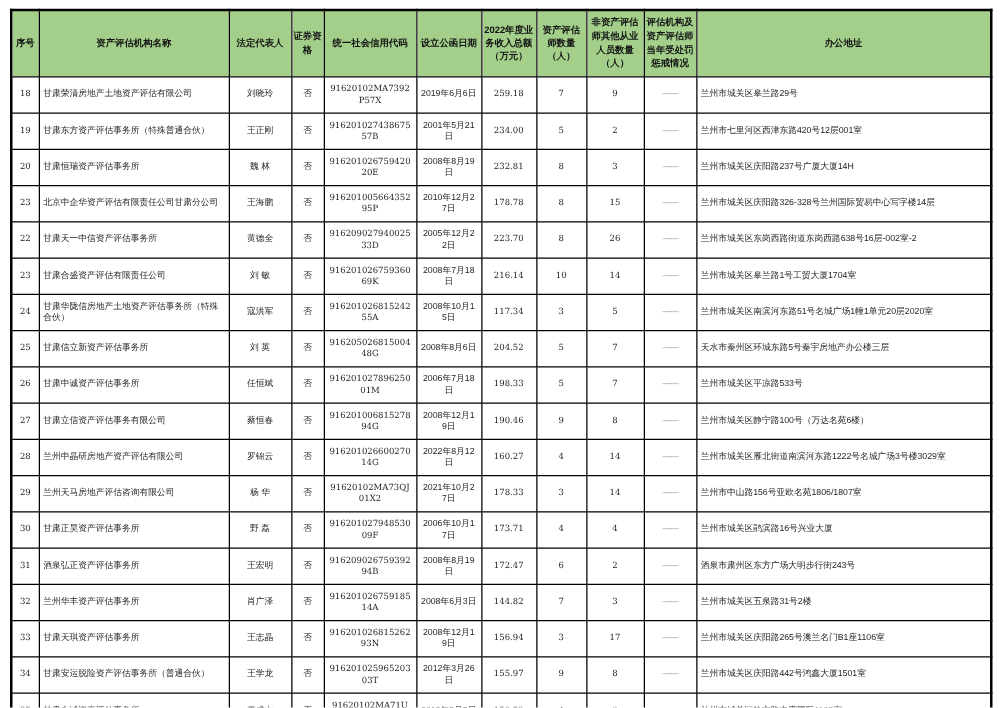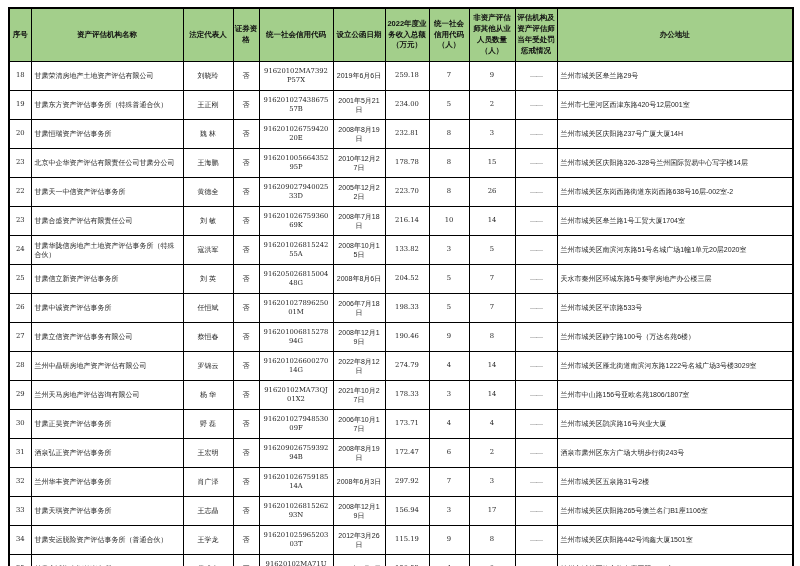--- a/index.html
+++ b/index.html
@@ -60,21 +60,21 @@
     </colgroup>
     <thead>
       <tr>
         <th>序号</th>
         <th>资产评估机构名称</th>
         <th>法定代表人</th>
         <th>证券资格</th>
         <th>统一社会信用代码</th>
         <th>设立公函日期</th>
         <th>2022年度业务收入总额（万元）</th>
-        <th>统一社会信用代码（人）</th>
+        <th>资产评估师数量（人）</th>
         <th>非资产评估师其他从业人员数量（人）</th>
         <th>评估机构及资产评估师当年受处罚惩戒情况</th>
         <th>办公地址</th>
       </tr>
     </thead>
     <tbody>
   <tr>
     <td class="num">18</td>
     <td class="al">甘肃荣清房地产土地资产评估有限公司</td>
     <td>刘晓玲</td>
@@ -158,21 +158,21 @@
     <td class="al">兰州市城关区皋兰路1号工贸大厦1704室</td>
   </tr>
 
   <tr>
     <td class="num">24</td>
     <td class="al">甘肃华陇信房地产土地资产评估事务所（特殊合伙）</td>
     <td>寇洪军</td>
     <td>否</td>
     <td class="num">91620102681524255A</td>
     <td>2008年10月15日</td>
-    <td class="num">133.82</td>
+    <td class="num">117.34</td>
     <td class="num">3</td>
     <td class="num">5</td>
     <td class="dash">——</td>
     <td class="al">兰州市城关区南滨河东路51号名城广场1幢1单元20层2020室</td>
   </tr>
 
   <tr>
     <td class="num">25</td>
     <td class="al">甘肃信立新资产评估事务所</td>
     <td>刘  英</td>
@@ -214,21 +214,21 @@
     <td class="al">兰州市城关区静宁路100号（万达名苑6楼）</td>
   </tr>
 
   <tr>
     <td class="num">28</td>
     <td class="al">兰州中晶研房地产资产评估有限公司</td>
     <td>罗锦云</td>
     <td>否</td>
     <td class="num">91620102660027014G</td>
     <td>2022年8月12日</td>
-    <td class="num">274.79</td>
+    <td class="num">160.27</td>
     <td class="num">4</td>
     <td class="num">14</td>
     <td class="dash">——</td>
     <td class="al">兰州市城关区雁北街道南滨河东路1222号名城广场3号楼3029室</td>
   </tr>
 
   <tr>
     <td class="num">29</td>
     <td class="al">兰州天马房地产评估咨询有限公司</td>
     <td>杨  华</td>
@@ -270,21 +270,21 @@
     <td class="al">酒泉市肃州区东方广场大明步行街243号</td>
   </tr>
 
   <tr>
     <td class="num">32</td>
     <td class="al">兰州华丰资产评估事务所</td>
     <td>肖广泽</td>
     <td>否</td>
     <td class="num">91620102675918514A</td>
     <td>2008年6月3日</td>
-    <td class="num">297.92</td>
+    <td class="num">144.82</td>
     <td class="num">7</td>
     <td class="num">3</td>
     <td class="dash">——</td>
     <td class="al">兰州市城关区五泉路31号2楼</td>
   </tr>
 
   <tr>
     <td class="num">33</td>
     <td class="al">甘肃天琪资产评估事务所</td>
     <td>王志晶</td>
@@ -298,21 +298,21 @@
     <td class="al">兰州市城关区庆阳路265号澳兰名门B1座1106室</td>
   </tr>
 
   <tr>
     <td class="num">34</td>
     <td class="al">甘肃安运脱险资产评估事务所（普通合伙）</td>
     <td>王学龙</td>
     <td>否</td>
     <td class="num">91620102596520303T</td>
     <td>2012年3月26日</td>
-    <td class="num">115.19</td>
+    <td class="num">155.97</td>
     <td class="num">9</td>
     <td class="num">8</td>
     <td class="dash">——</td>
     <td class="al">兰州市城关区庆阳路442号鸿鑫大厦1501室</td>
   </tr>
 
   <tr>
     <td class="num">35</td>
     <td class="al">甘肃永诚资产评估事务所</td>
     <td>樊成山</td>

